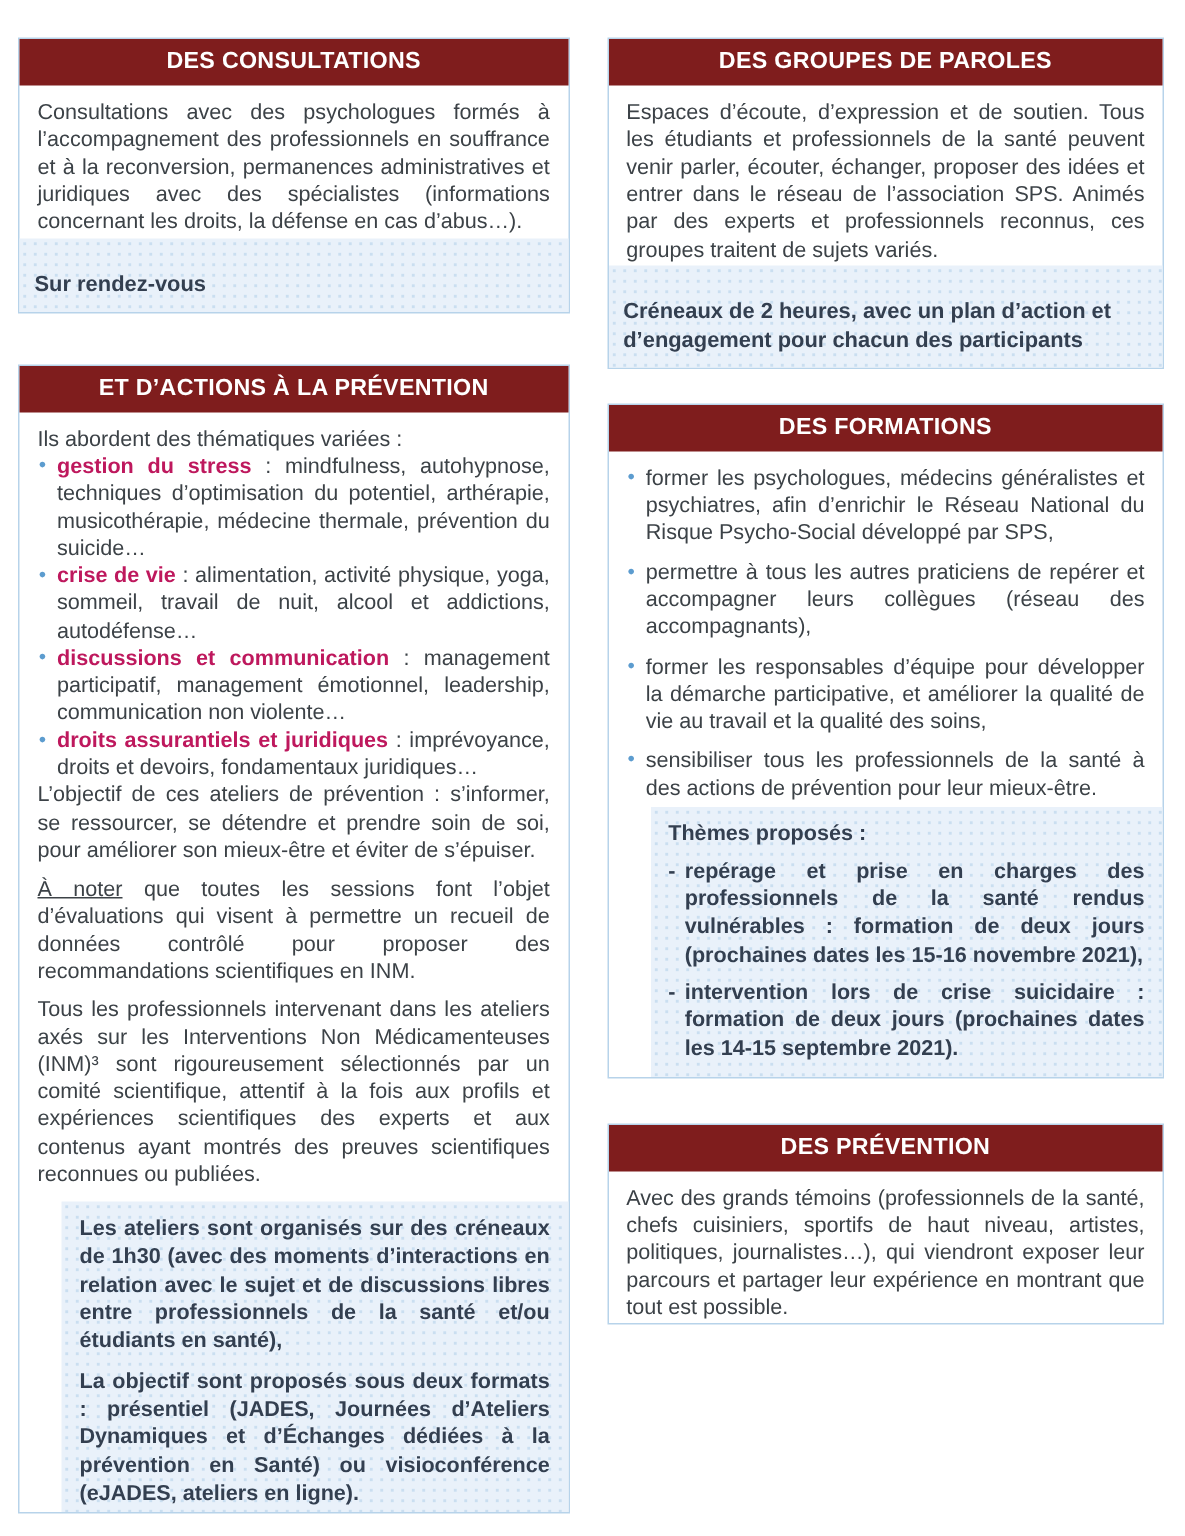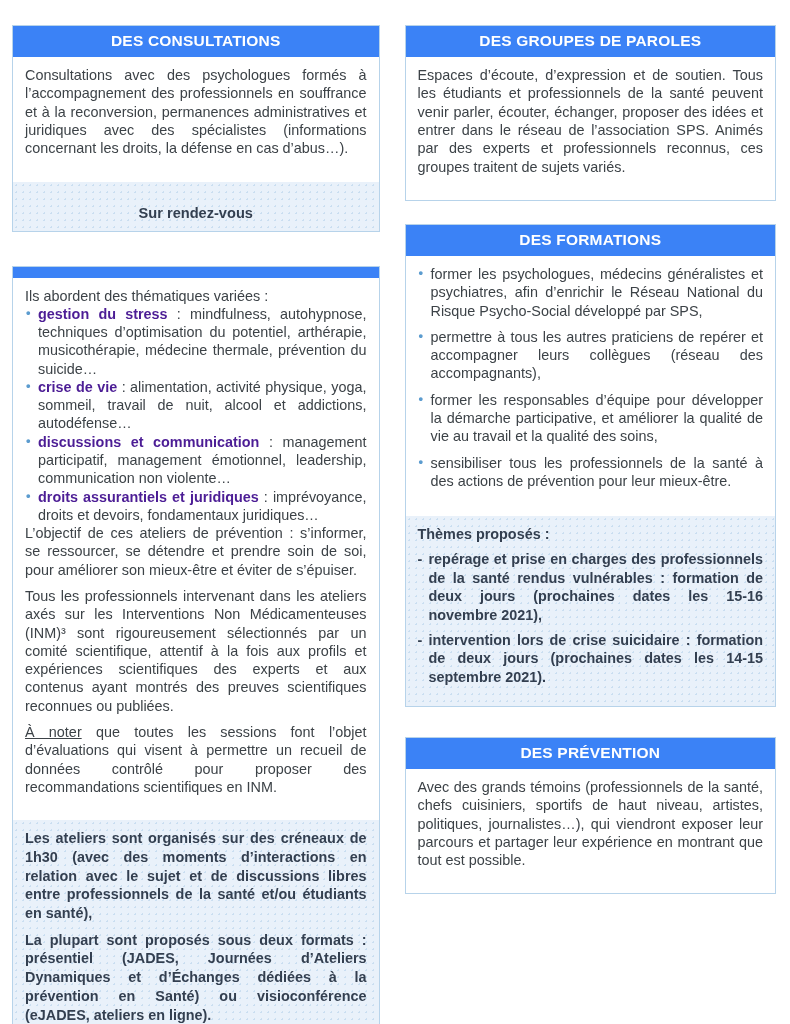--- a/index.html
+++ b/index.html
@@ -26,72 +26,73 @@
   .col { display: flex; flex-direction: column; }
   .col-left  { width: 368px; }
   .col-right { width: 372px; }
 
   .box {
     border: 1px solid #b7d3ea;
     background: #ffffff;
     width: 100%;
   }
   .box-header {
-    background: #3b82f6;
+    background: #7f1d1d;
     color: #ffffff;
     font-weight: bold;
     text-align: center;
     padding: 5px 8px 6px;
     font-size: 15.5px;
     line-height: 1.3;
     letter-spacing: 0.2px;
   }
   .box-body {
-    padding: 9px 12px 24px;
+    padding: 9px 12px 1px;
     font-size: 14.4px;
     line-height: 1.27;
     text-align: justify;
   }
   .box-body p { margin: 0 0 7px; }
   .box-body p:last-child { margin-bottom: 0; }
 
   .hl {
     background-color: #e9f1fa;
     background-image: radial-gradient(rgba(92,156,207,0.22) 1px, rgba(0,0,0,0) 1px);
     background-size: 7px 7px;
     font-weight: bold;
     color: #333f50;
   }
   .hl-center {
-    text-align: center;
+    text-align: left;
     padding: 22px 10px 8px;
     font-size: 14.6px;
     line-height: 1.3;
   }
   .hl-block {
     text-align: justify;
-    padding: 9px 12px 13px;
+    padding: 9px 12px 3px;
     font-size: 14.4px;
     line-height: 1.3;
+    margin-left: 28px;
   }
   .hl-block p { margin: 0 0 8px; }
   .hl-block p:last-child { margin-bottom: 0; }
 
   .blist { margin: 0 0 0 0; }
   .bitem { position: relative; padding-left: 13px; }
   .flist .bitem { margin-bottom: 8px; }
   .bico {
     position: absolute;
     left: 1px;
     top: 0;
     color: #5c9ccf;
     font-weight: bold;
     font-size: 13px;
   }
-  .term { font-weight: bold; color: #4c1d95; }
+  .term { font-weight: bold; color: #be185d; }
   .ul { text-decoration: underline; }
 
   .tlist .titem { position: relative; padding-left: 11px; margin-bottom: 6px; }
   .tico { position: absolute; left: 0; top: 0; }
 
   .spacer-a { height: 34px; }
   .spacer-b { height: 23px; }
   .spacer-c { height: 30px; }
 </style>
 </head>
@@ -107,55 +108,57 @@
         <div class="box-body">
           <p>Consultations avec des psychologues formés à l’accompagnement des professionnels en souffrance et à la reconversion, permanences administratives et juridiques avec des spécialistes (informations concernant les droits, la défense en cas d’abus…).</p>
         </div>
         <div class="hl hl-center">Sur rendez-vous</div>
       </section>
 
       <div class="spacer-a"></div>
 
       <section class="box">
         <div class="box-header">
+          <span style="display:block">ET D’ACTIONS À LA PRÉVENTION</span>
         </div>
         <div class="box-body">
           <p style="margin-bottom:0">Ils abordent des thématiques variées :</p>
           <div class="blist alist">
             <div class="bitem">
               <span class="bico">•</span><span class="term">gestion du stress</span><span> : mindfulness, autohypnose, techniques d’optimisation du potentiel, arthérapie, musicothérapie, médecine thermale, prévention du suicide…</span>
             </div>
             <div class="bitem">
               <span class="bico">•</span><span class="term">crise de vie</span><span> : alimentation, activité physique, yoga, sommeil, travail de nuit, alcool et addictions, autodéfense…</span>
             </div>
             <div class="bitem">
               <span class="bico">•</span><span class="term">discussions et communication</span><span> : management participatif, management émotionnel, leadership, communication non violente…</span>
             </div>
             <div class="bitem">
               <span class="bico">•</span><span class="term">droits assurantiels et juridiques</span><span> : imprévoyance, droits et devoirs, fondamentaux juridiques…</span>
             </div>
           </div>
           <p style="margin-bottom:8px">L’objectif de ces ateliers de prévention : s’informer, se ressourcer, se détendre et prendre soin de soi, pour améliorer son mieux-être et éviter de s’épuiser.</p>
+          <p><span class="ul">À noter</span><span> que toutes les sessions font l’objet d’évaluations qui visent à permettre un recueil de données contrôlé pour proposer des recommandations scientifiques en INM.</span></p>
           <p style="margin-bottom:8px">Tous les professionnels intervenant dans les ateliers axés sur les Interventions Non Médicamenteuses (INM)³ sont rigoureusement sélectionnés par un comité scientifique, attentif à la fois aux profils et expériences scientifiques des experts et aux contenus ayant montrés des preuves scientifiques reconnues ou publiées.</p>
-          <p><span class="ul">À noter</span><span> que toutes les sessions font l’objet d’évaluations qui visent à permettre un recueil de données contrôlé pour proposer des recommandations scientifiques en INM.</span></p>
         </div>
         <div class="hl hl-block">
           <p>Les ateliers sont organisés sur des créneaux de 1h30 (avec des moments d’interactions en relation avec le sujet et de discussions libres entre professionnels de la santé et/ou étudiants en santé),</p>
-          <p>La plupart sont proposés sous deux formats : présentiel (JADES, Journées d’Ateliers Dynamiques et d’Échanges dédiées à la prévention en Santé) ou visioconférence (eJADES, ateliers en ligne).</p>
+          <p>La objectif sont proposés sous deux formats : présentiel (JADES, Journées d’Ateliers Dynamiques et d’Échanges dédiées à la prévention en Santé) ou visioconférence (eJADES, ateliers en ligne).</p>
         </div>
       </section>
     </div>
 
     <div class="col col-right">
 
       <section class="box">
         <div class="box-header">DES GROUPES DE PAROLES</div>
         <div class="box-body">
           <p>Espaces d’écoute, d’expression et de soutien. Tous les étudiants et professionnels de la santé peuvent venir parler, écouter, échanger, proposer des idées et entrer dans le réseau de l’association SPS. Animés par des experts et professionnels reconnus, ces groupes traitent de sujets variés.</p>
         </div>
+        <div class="hl hl-center">Créneaux de 2 heures, avec un plan d’action et d’engagement pour chacun des participants</div>
       </section>
 
       <div class="spacer-b"></div>
 
       <section class="box">
         <div class="box-header">DES FORMATIONS</div>
         <div class="box-body">
           <div class="blist flist">
             <div class="bitem">
               <span class="bico">•</span><span>former les psychologues, médecins généralistes et psychiatres, afin d’enrichir le Réseau National du Risque Psycho-Social développé par SPS,</span>

